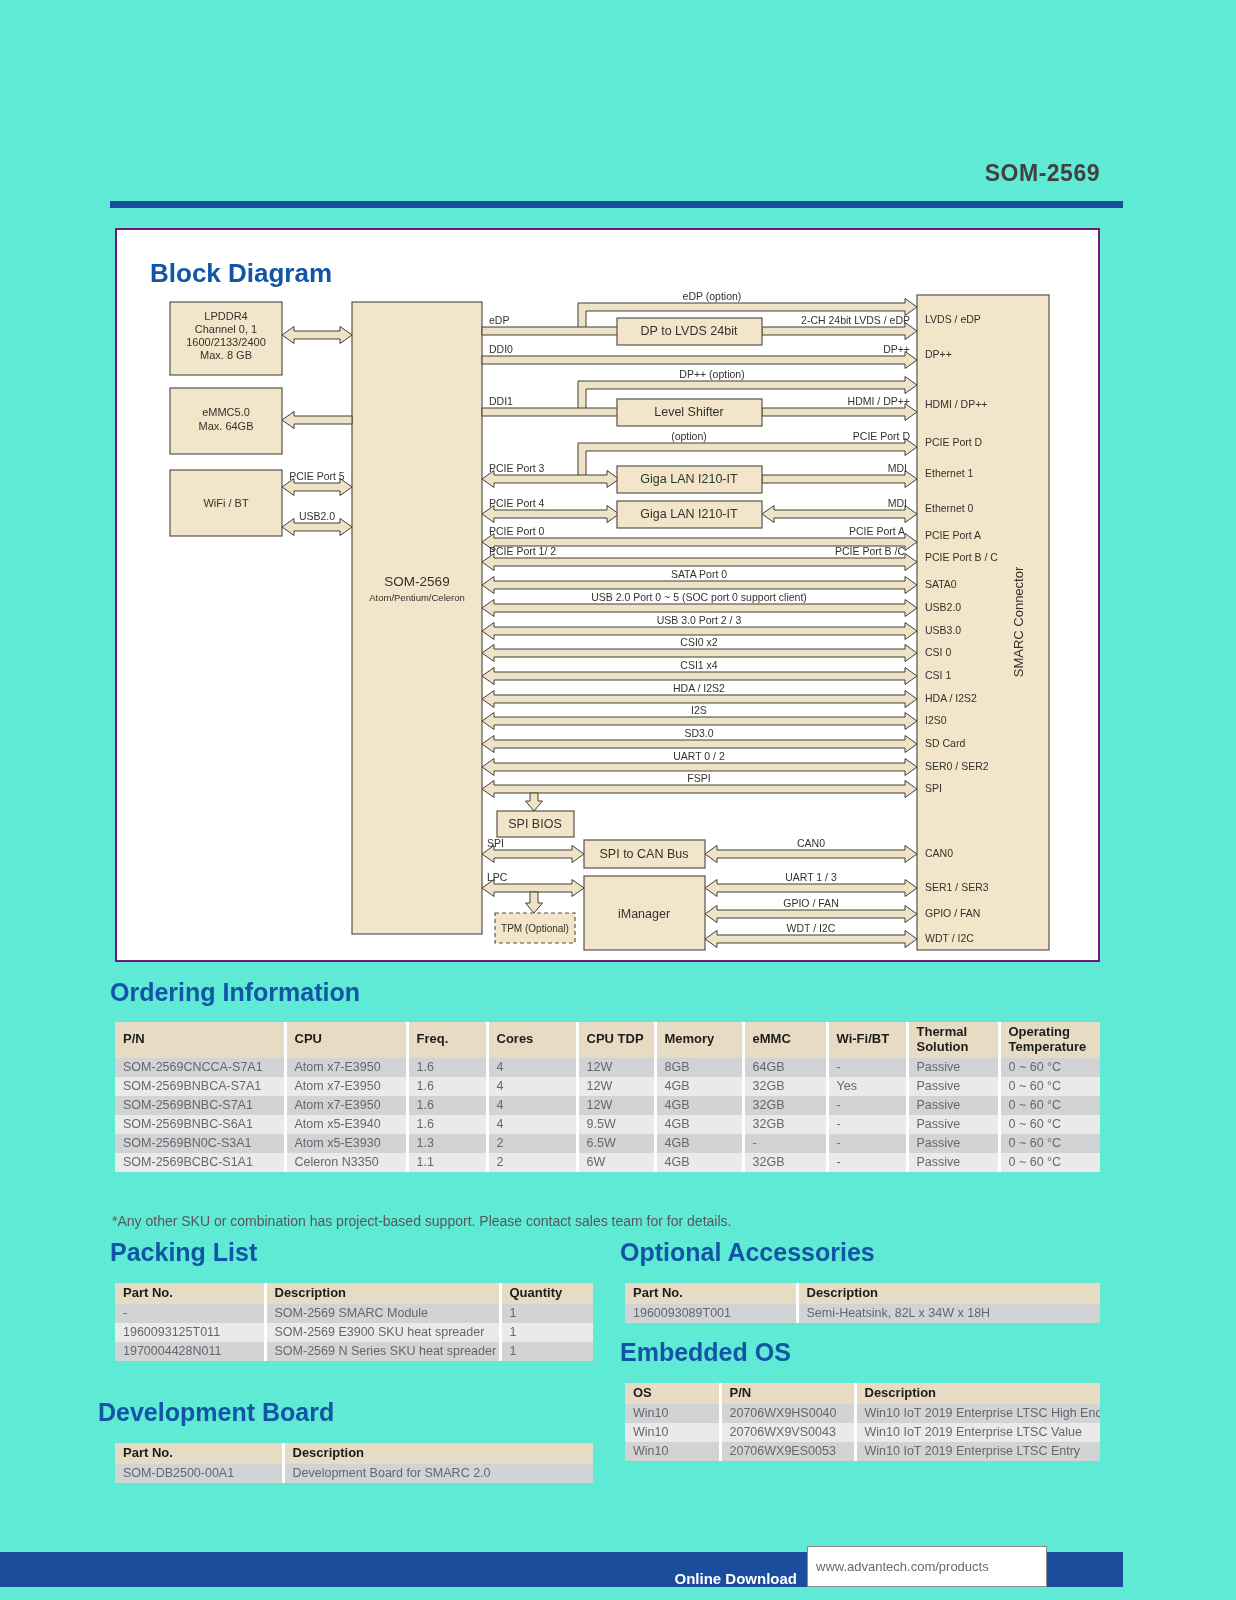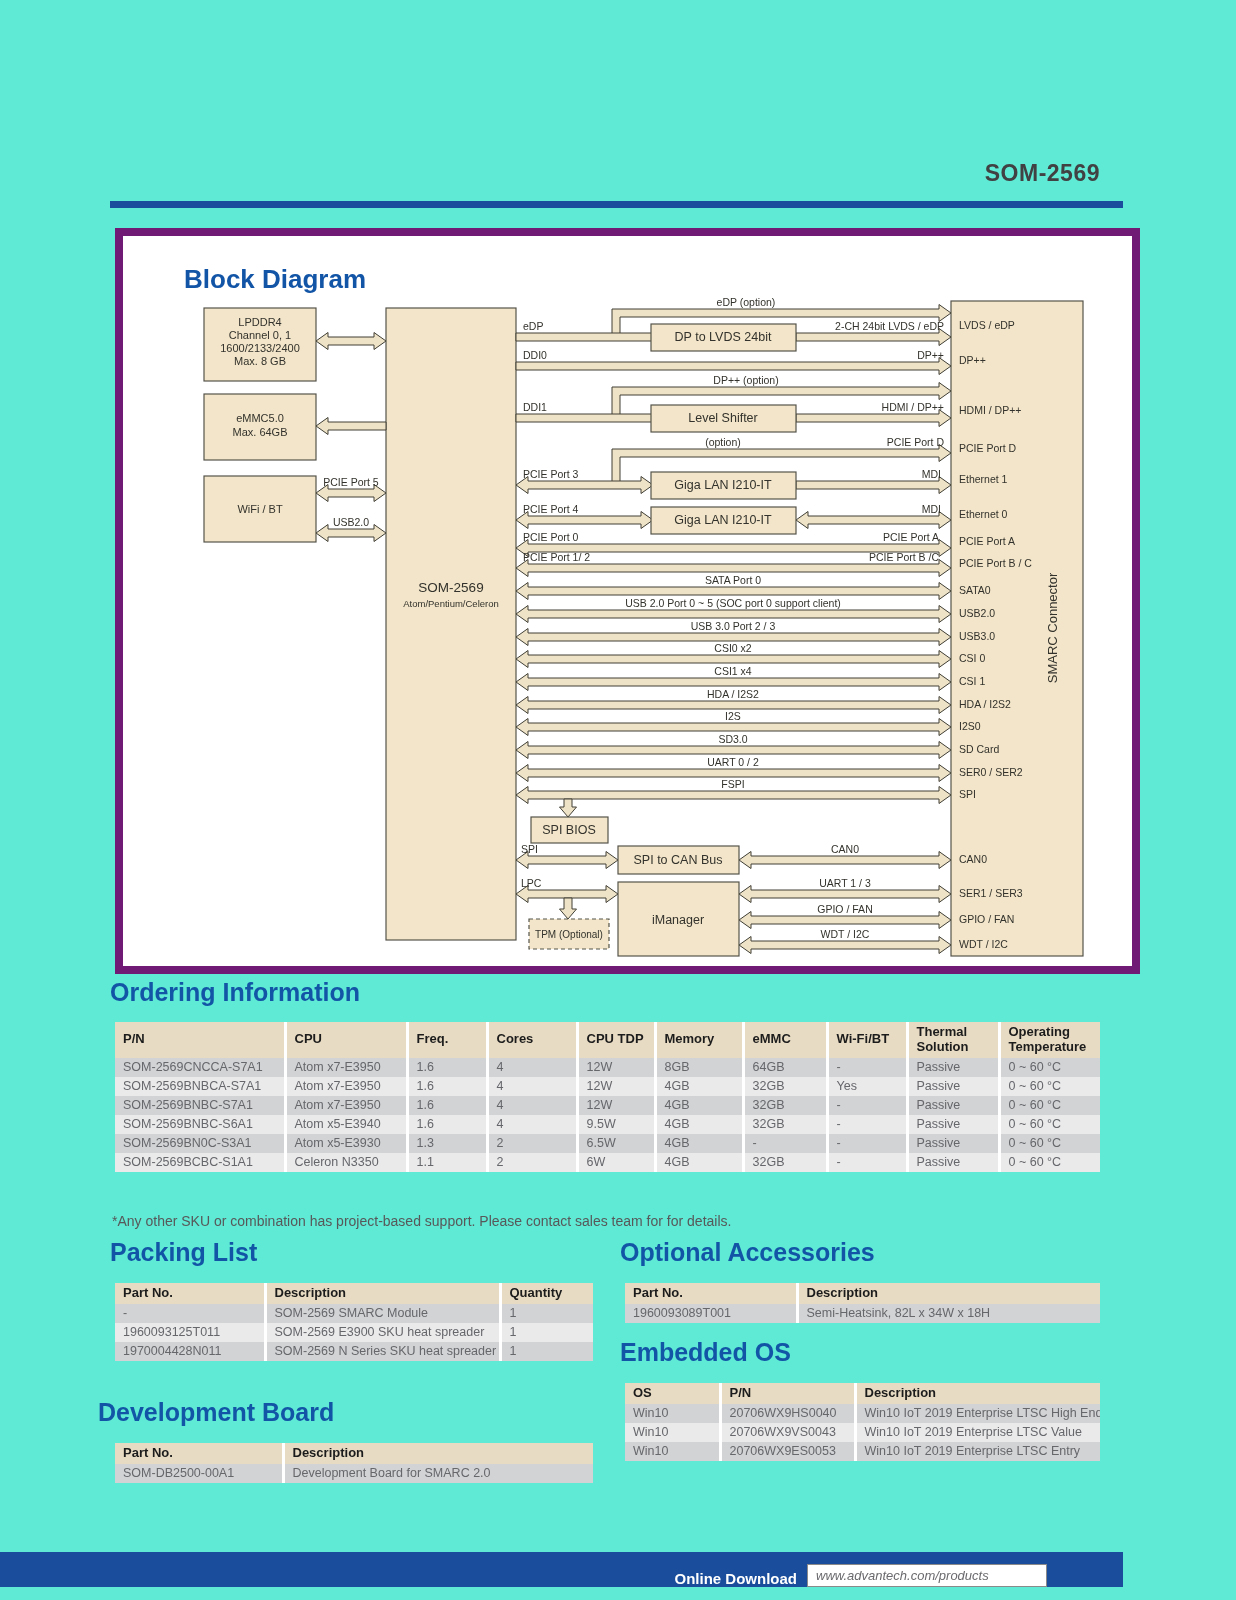--- a/index.html
+++ b/index.html
@@ -7,21 +7,21 @@
     position:relative; width:1236px; height:1600px; background:#5eead4;
     font-family:"Liberation Sans", sans-serif; overflow:hidden;
   }
   .prod-title {
     position:absolute; top:160px; left:0; width:1100px; text-align:right;
     font-size:23px; font-weight:bold; color:#414042; letter-spacing:0.5px;
   }
   .blue-rule { position:absolute; left:110px; top:201px; width:1013px; height:7px; background:#1a4e9c; }
   .diagram-box {
     position:absolute; left:115px; top:228px; width:981px; height:730px;
-    border:8px solid #701a75; background:#fff;padding-left:28px;
+    border:2px solid #701a75; background:#fff;
   }
   svg { display:block; }
   svg text { font-family:"Liberation Sans", sans-serif; fill:#33322c; }
   .diag-title { font-size:26px; font-weight:bold; fill:#1254a6; }
   .tanbox { fill:#f2e5c9; stroke:#55544a; stroke-width:1.2; }
   .tpmbox { fill:#f2e5c9; stroke:#55544a; stroke-width:1.2; stroke-dasharray:4 3; }
   .arrow  { fill:#efe3c7; stroke:#403f35; stroke-width:1; }
   .boxtxt { font-size:11px; }
   .chiptxt{ font-size:12.5px; }
   .bustxt { font-size:10.5px; }
@@ -45,21 +45,21 @@
   .tbl tbody tr:nth-child(even) { background:#eaeaeb; }
   .footnote { position:absolute; left:112px; top:1213px; font-size:14px; color:#58585a; }
   .footer-bar {
     position:absolute; left:0; top:1552px; width:1123px; height:35px; background:#1a4e9c;
     display:flex; align-items:flex-end; justify-content:flex-end; gap:10px;
     padding-right:76px; box-sizing:border-box;
   }
   .footer-label { color:#ffffff; font-weight:bold; font-size:15px; }
   .url-box {
     display:inline-block; width:222px; background:#ffffff; border:1px solid #8a8a8a;
-    color:#6a6a6e; font-size:13px; padding:3px 8px;font-style:italic;
+    color:#6a6a6e; font-size:13px; padding:12px 8px;
   }
 </style>
 </head>
 <body>
 
 <div id="page">
 
   <div class="prod-title">SOM-2569</div>
   <div class="blue-rule"></div>
 

